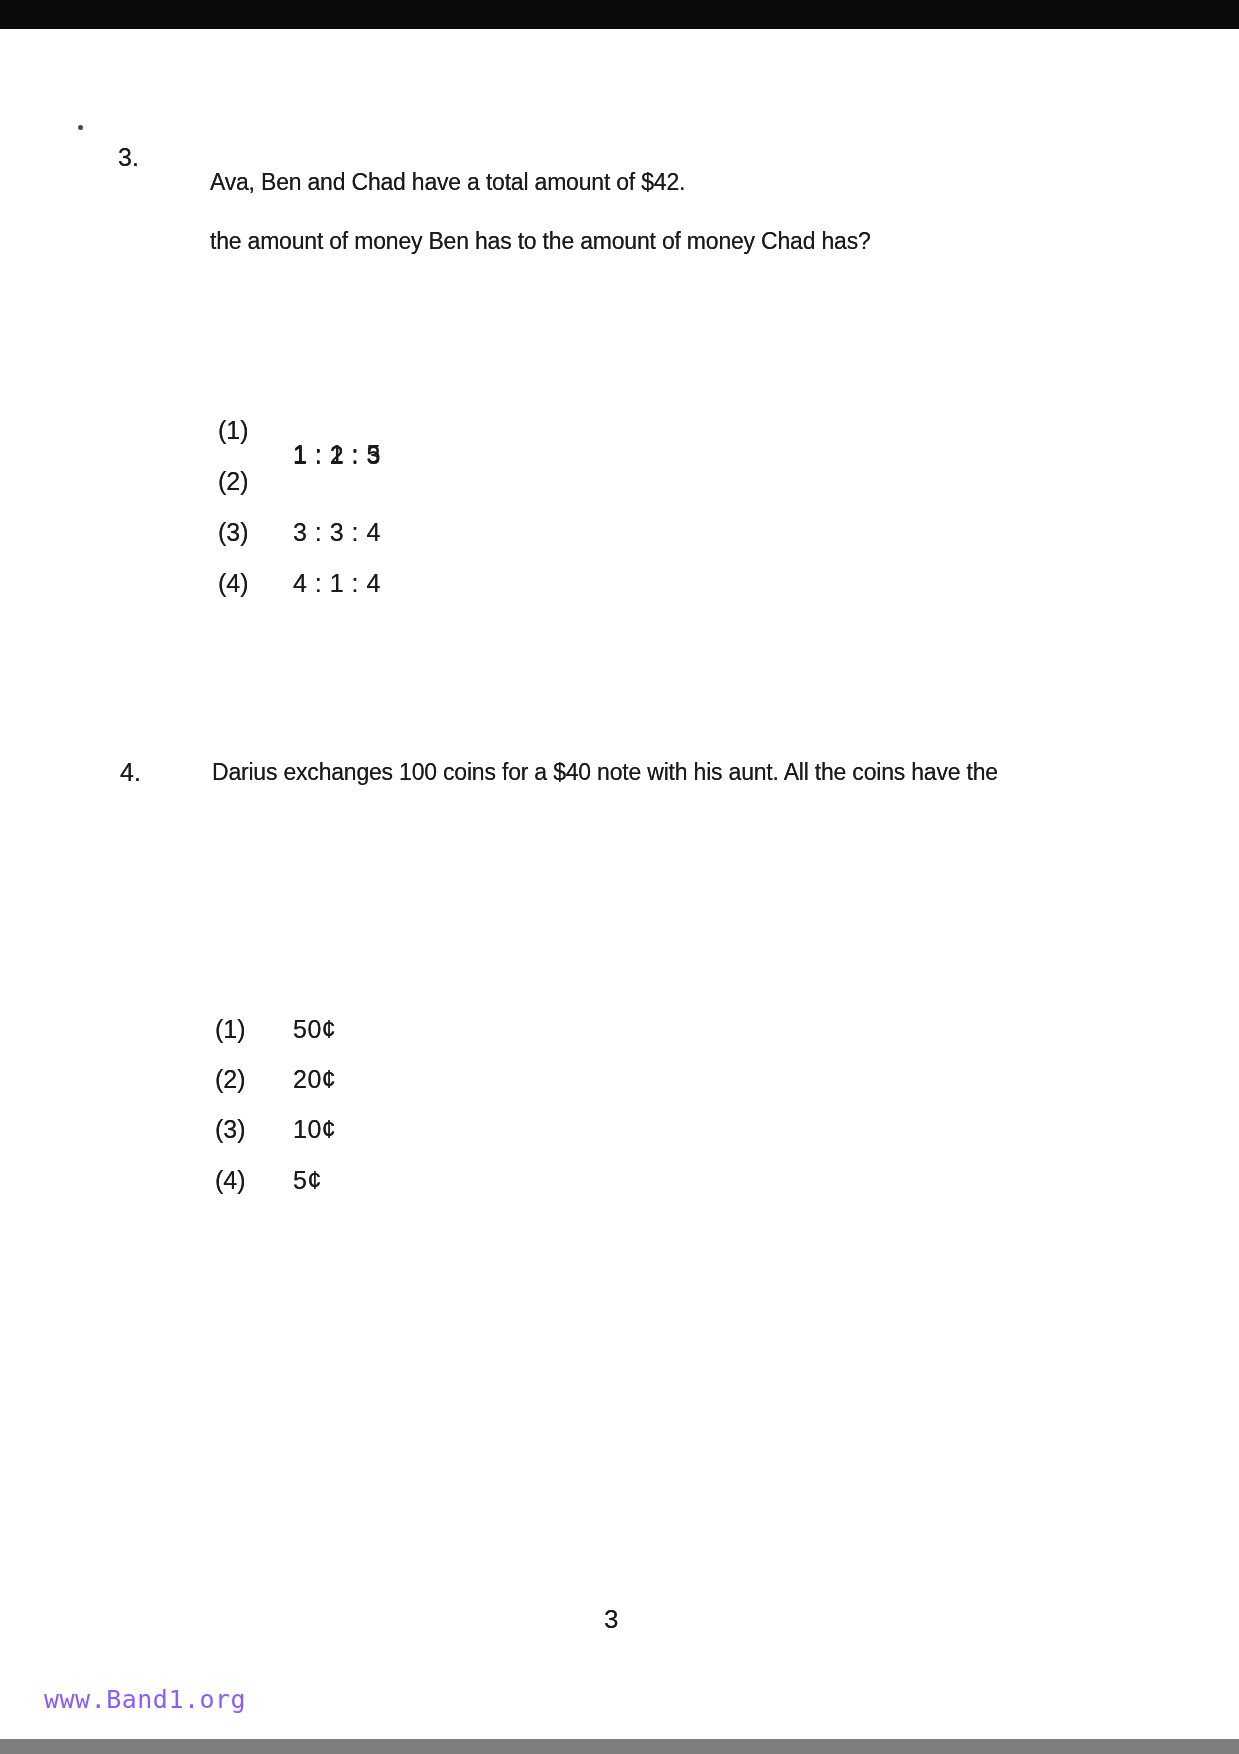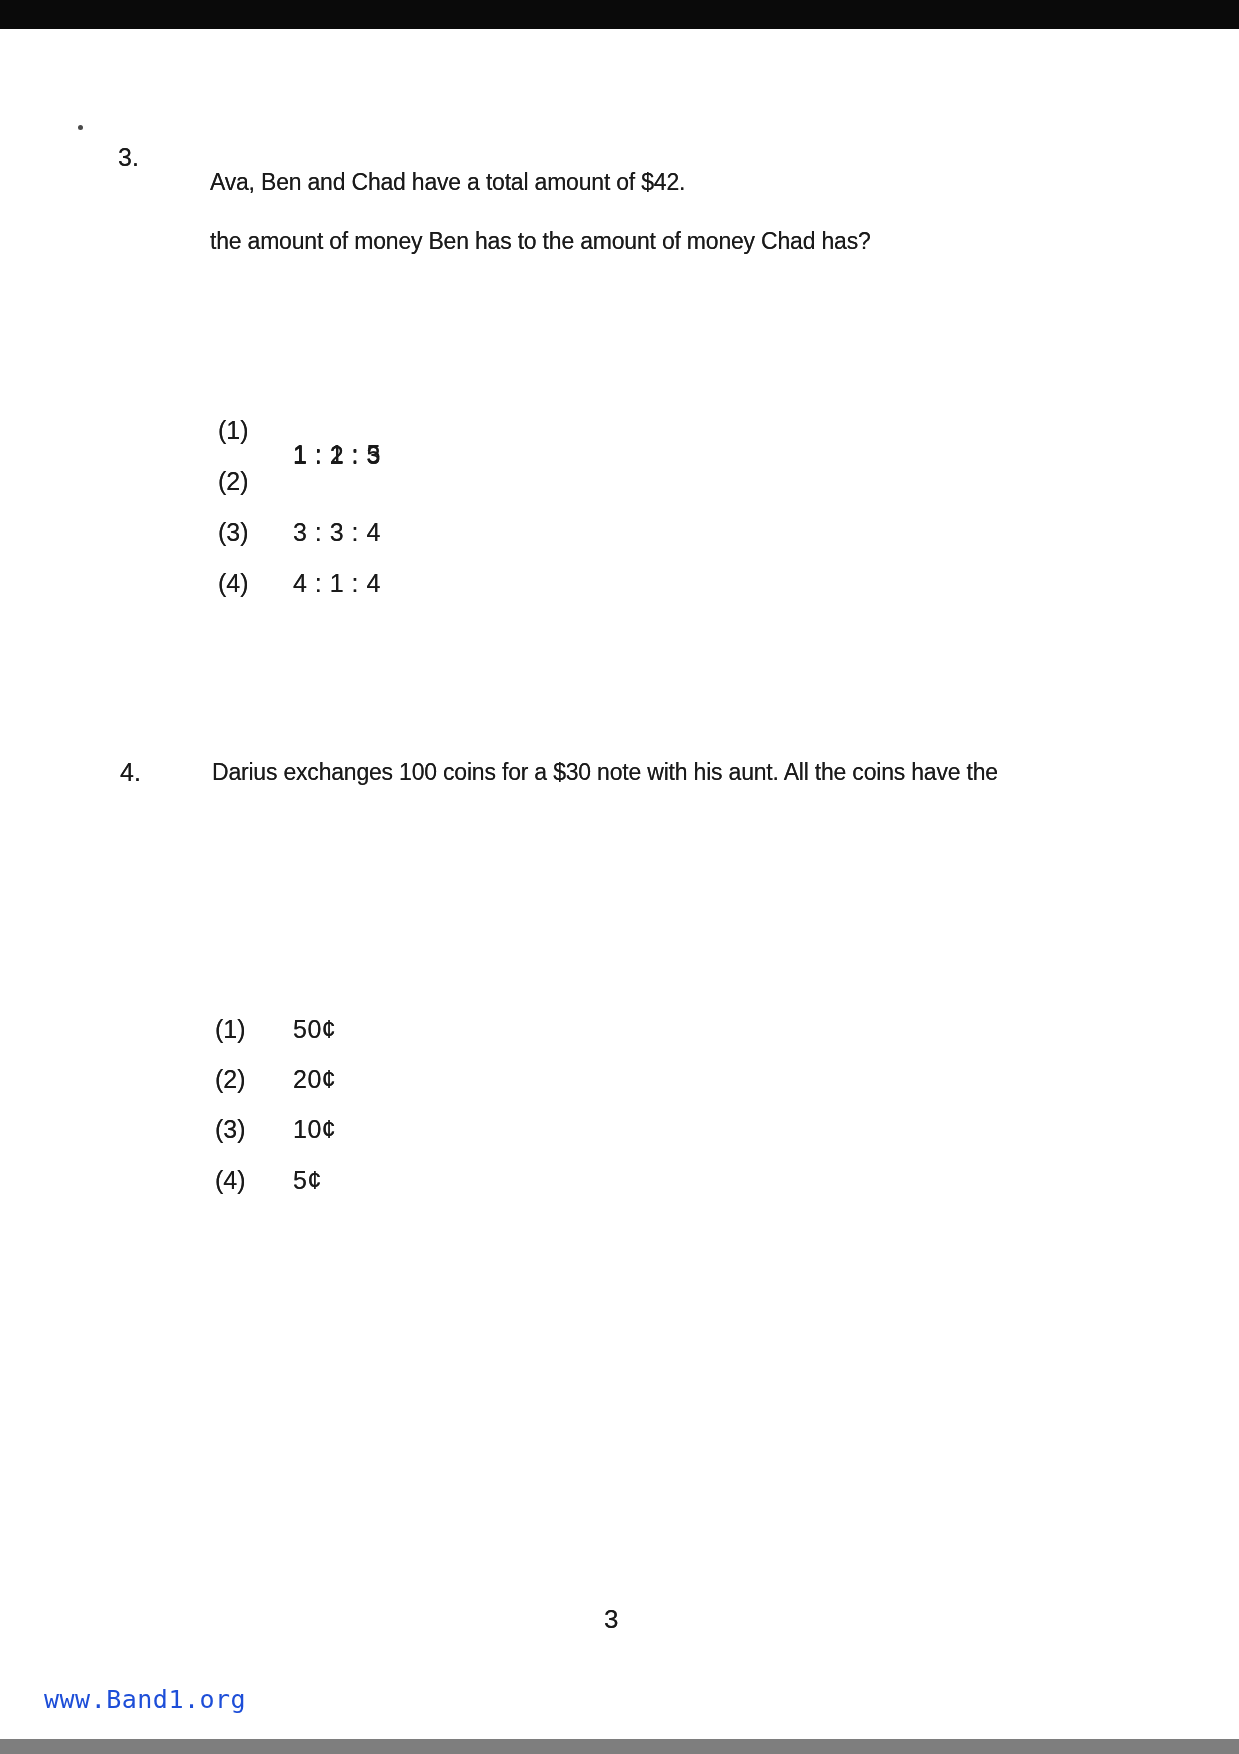--- a/index.html
+++ b/index.html
@@ -85,21 +85,21 @@
   
   .page-number {
     left: 604px; top: 1603px;
     font-size: 26px;
   }
   .watermark {
     left: 44px; top: 1684px;
     font-family: "DejaVu Sans Mono", monospace;
     font-size: 25px;
     letter-spacing: 0.5px;
-    color: #1d4ed8;
+    color: #8b5cf6;
     text-shadow: none;
   }
 </style>
 </head>
 <body>
 
 <div class="page">
 
   <div class="scan-bar-top"></div>
   <div class="stray-dot"></div>
@@ -111,21 +111,21 @@
   <div class="txt opt-label q3-opt0-label">(1)</div>
   <div class="txt opt-value q3-opt0-value">1 : 1 : 5</div>
   <div class="txt opt-label q3-opt1-label">(2)</div>
   <div class="txt opt-value q3-opt1-value">1 : 2 : 3</div>
   <div class="txt opt-label q3-opt2-label">(3)</div>
   <div class="txt opt-value q3-opt2-value">3 : 3 : 4</div>
   <div class="txt opt-label q3-opt3-label">(4)</div>
   <div class="txt opt-value q3-opt3-value">4 : 1 : 4</div>
 
   <div class="txt qnum q4-num">4.</div>
-  <div class="txt qline q4-line0">Darius exchanges 100 coins for a $30 note with his aunt. All the coins have the</div>
+  <div class="txt qline q4-line0">Darius exchanges 100 coins for a $40 note with his aunt. All the coins have the</div>
 
   <div class="txt opt-label q4-opt0-label">(1)</div>
   <div class="txt opt-value q4-opt0-value">50¢</div>
   <div class="txt opt-label q4-opt1-label">(2)</div>
   <div class="txt opt-value q4-opt1-value">20¢</div>
   <div class="txt opt-label q4-opt2-label">(3)</div>
   <div class="txt opt-value q4-opt2-value">10¢</div>
   <div class="txt opt-label q4-opt3-label">(4)</div>
   <div class="txt opt-value q4-opt3-value">5¢</div>
 

